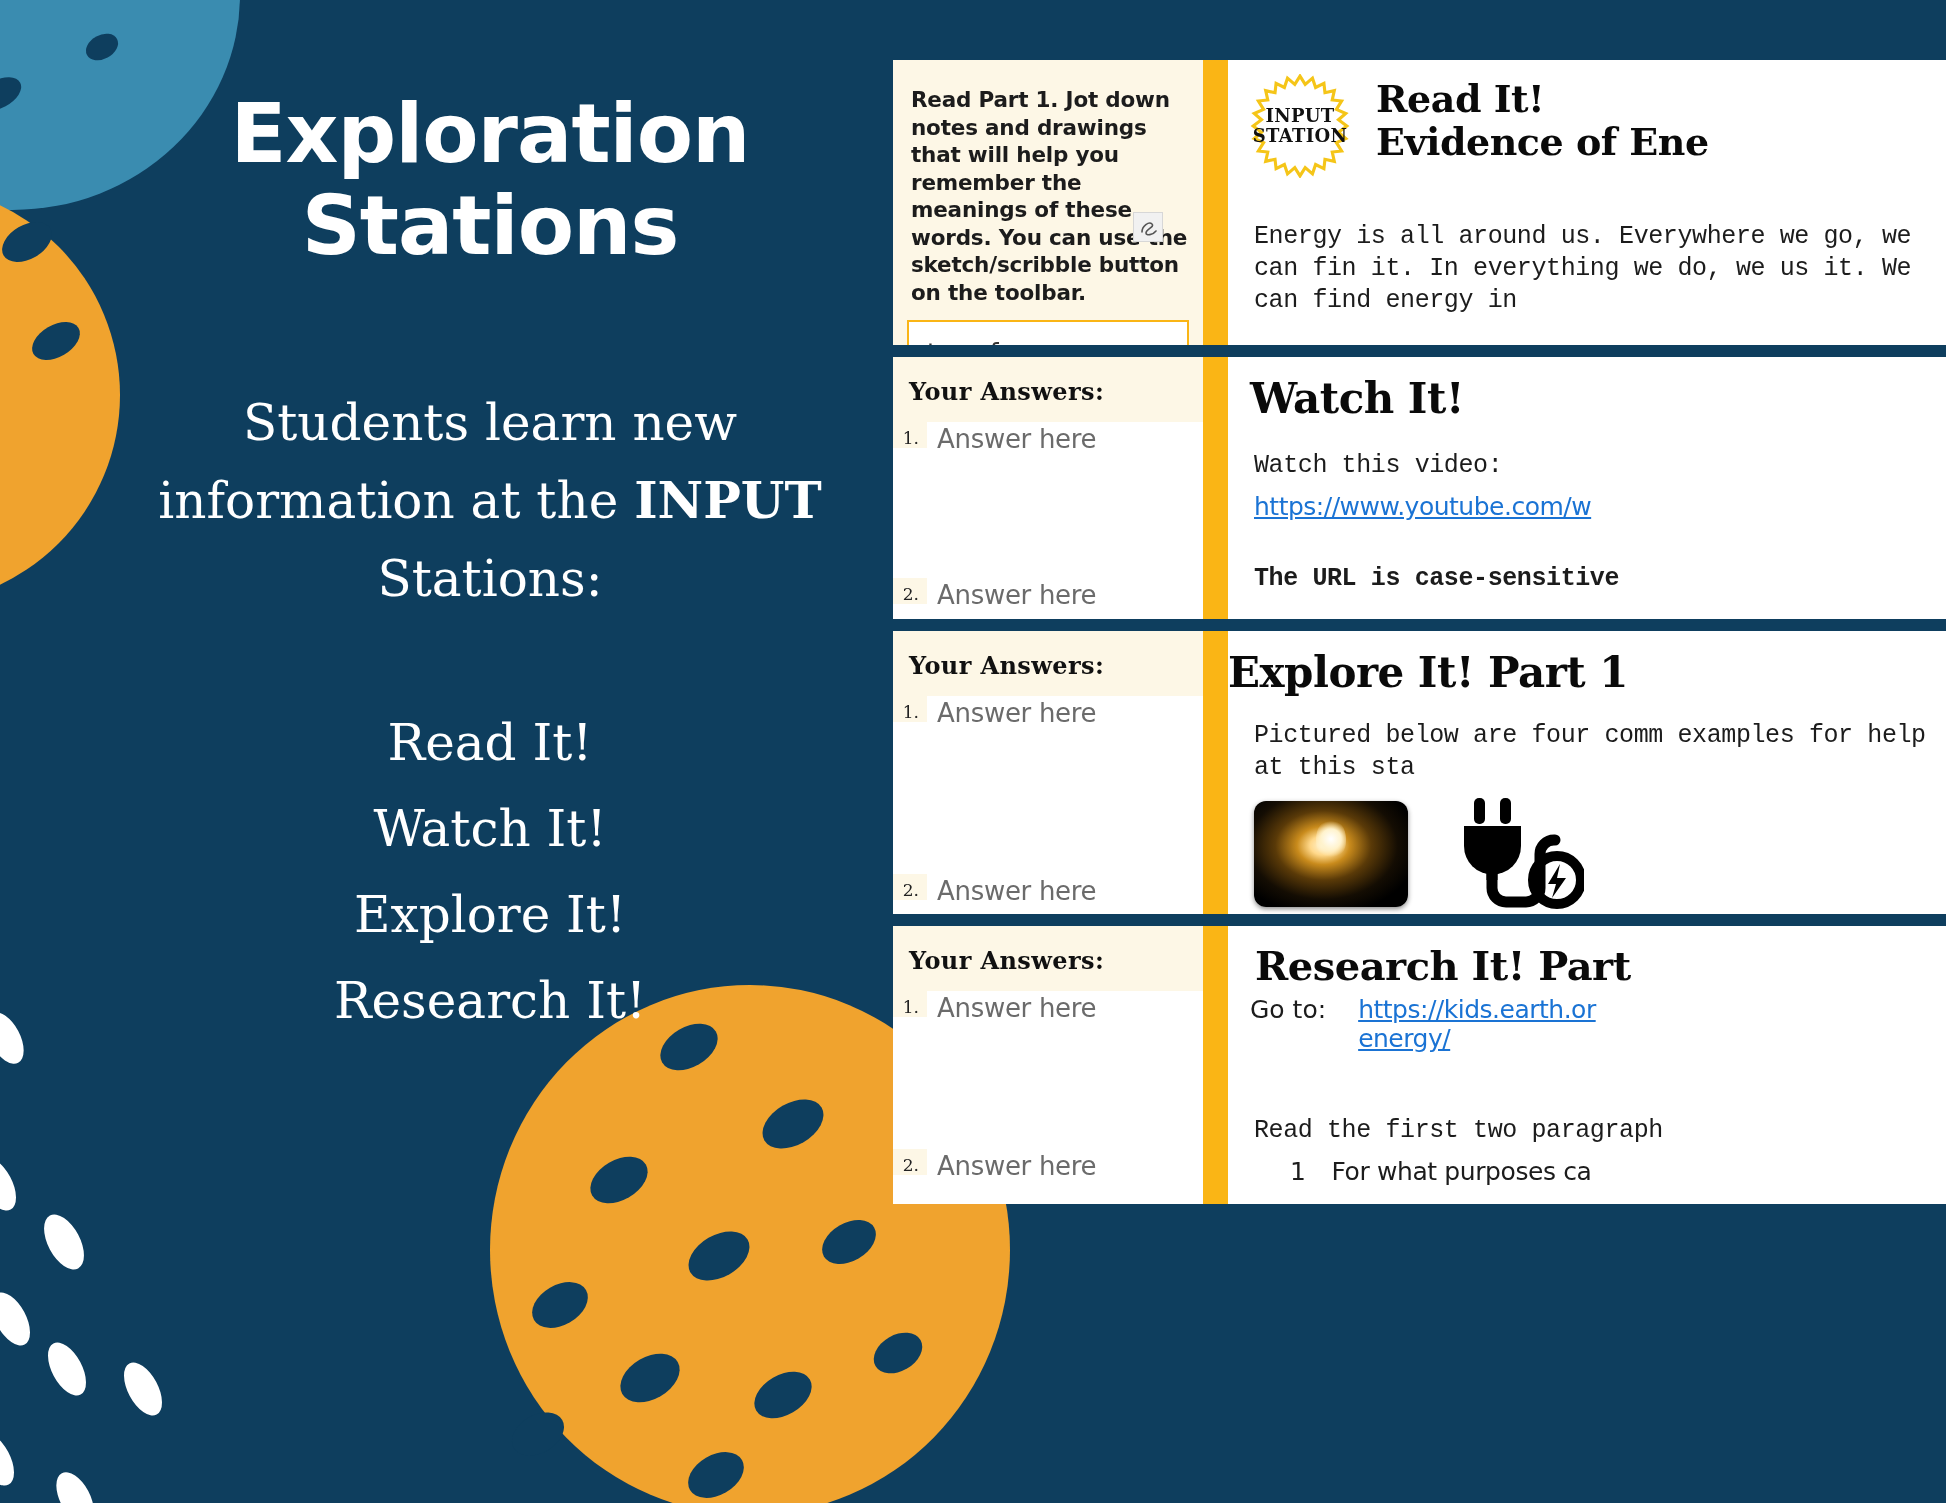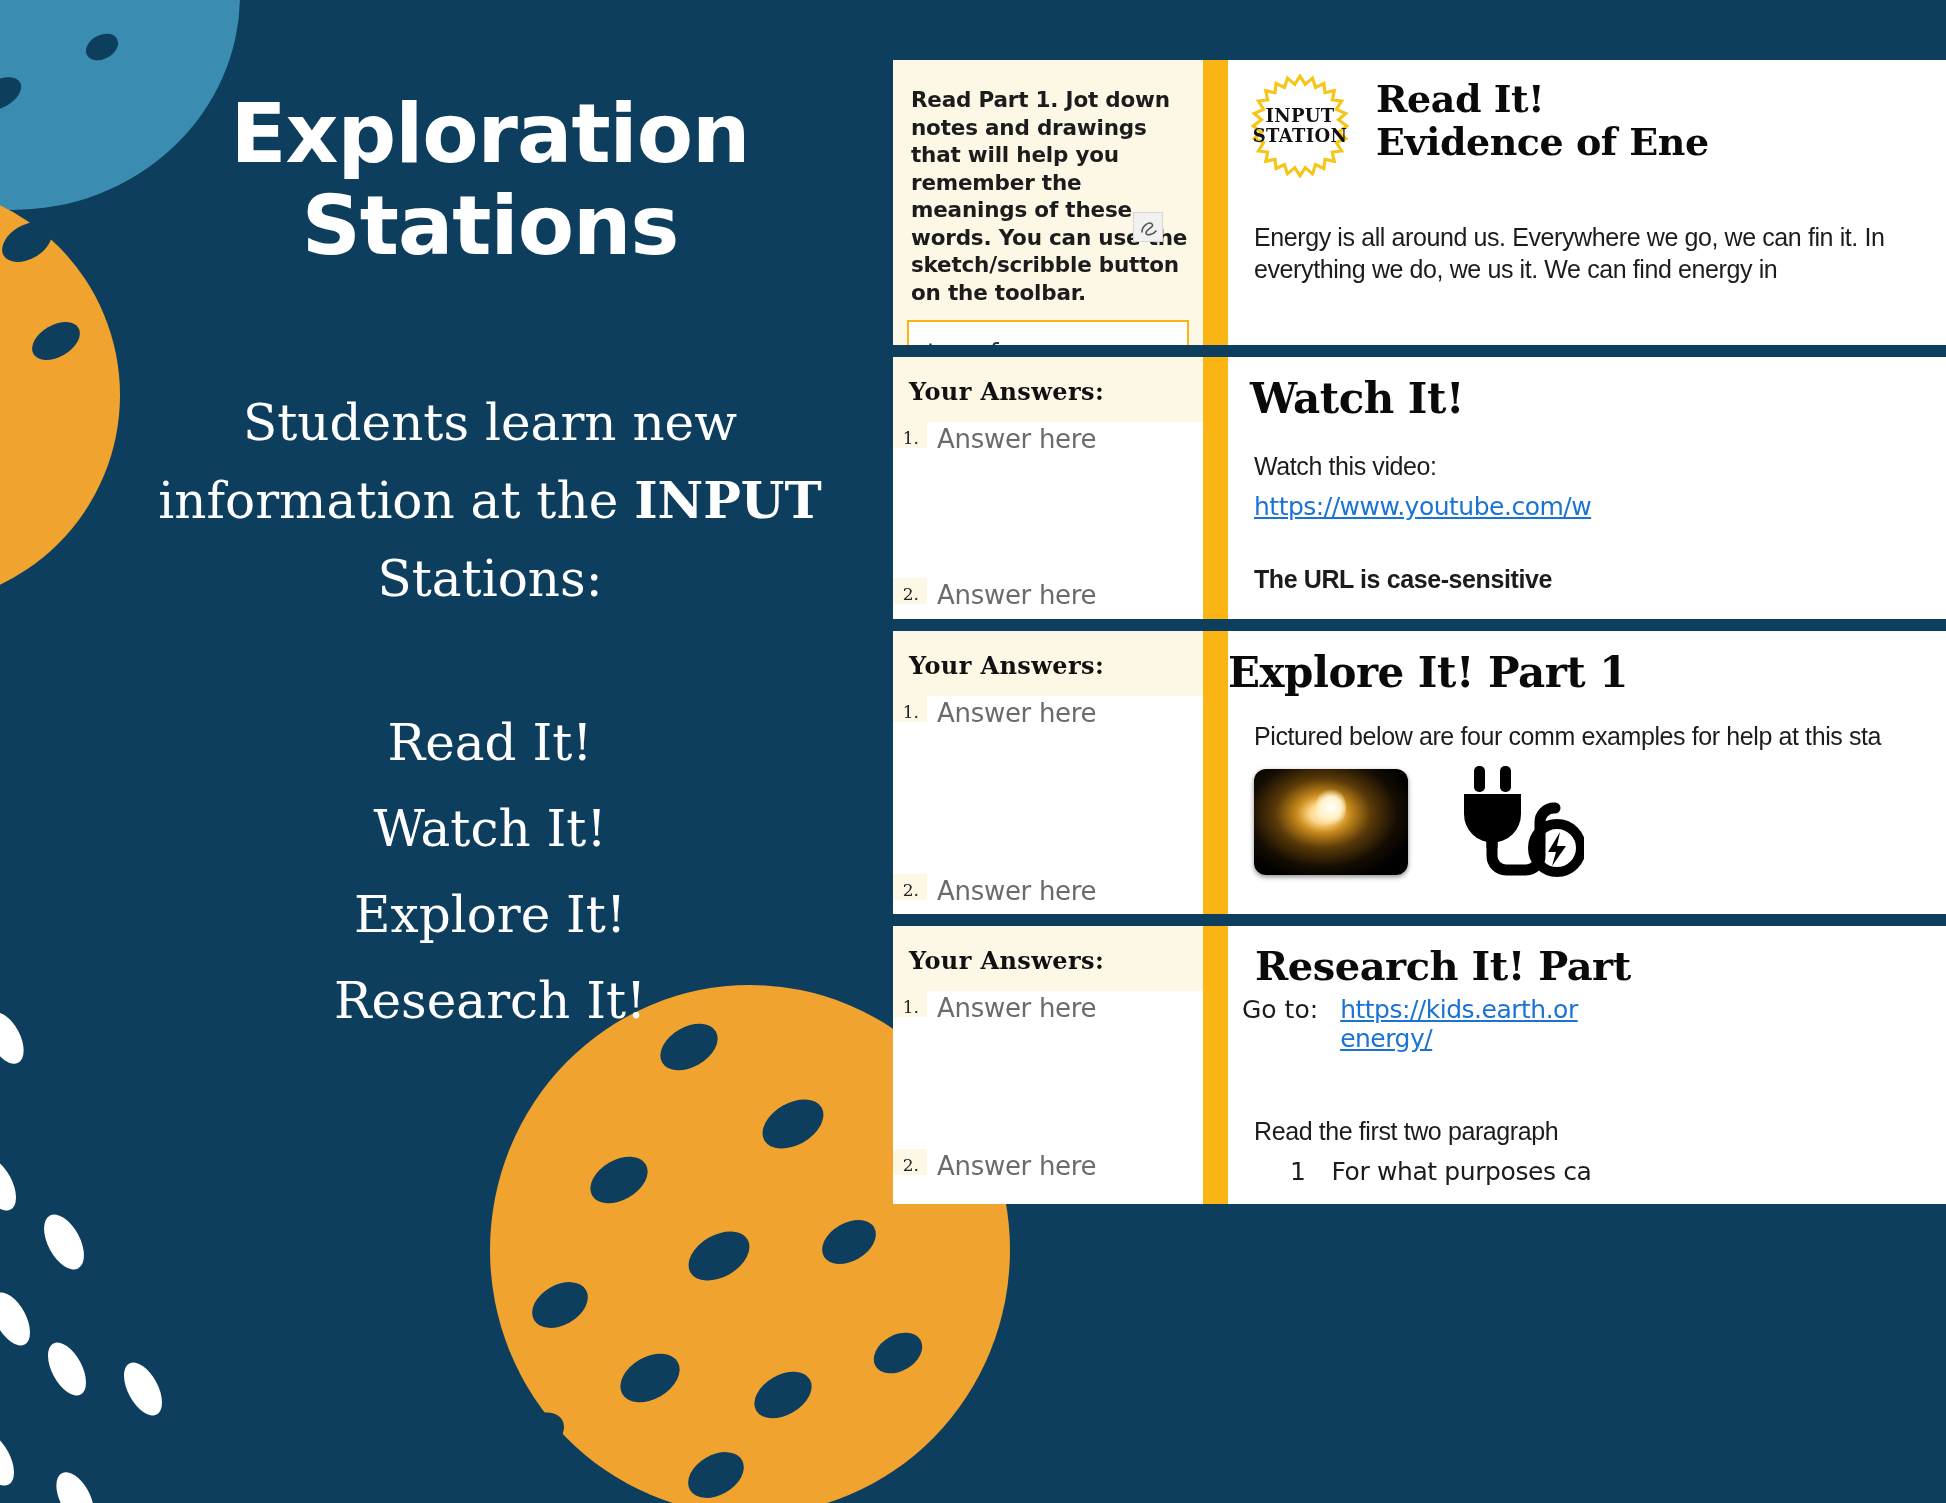--- a/index.html
+++ b/index.html
@@ -129,21 +129,21 @@
     align-items:center; justify-content:center;
     font-family:"DejaVu Serif", serif; font-weight:bold; font-size:18px;
     color:#111; line-height:1.12; letter-spacing:.3px;
   }
   .card-h {
     font-family:"DejaVu Serif", serif; font-weight:bold; color:#0a0a0a;
     font-size:38px; line-height:1.12; letter-spacing:-.5px;
   }
   .card-h.ind { padding-left:148px; }
   .card-p {
-    font-family:Liberation Sans, sans-serif; font-size:25px; line-height:1.28;
+    font-family:Liberation Mono, monospace; font-size:25px; line-height:1.28;
     color:#1c1c1c; letter-spacing:-.4px;
   }
   .card-p.bold { font-weight:bold; }
   .lnk {
     font-family:"DejaVu Sans", sans-serif; font-size:25px; color:#1a73d4;
     text-decoration:underline; letter-spacing:-.5px; word-break:break-all;
   }
   .pad { padding-left:26px; padding-right:8px; }
 
   .imgrow { display:flex; align-items:center; gap:44px; padding-left:26px; margin-top:12px; }
@@ -160,21 +160,21 @@
     border-radius:50% 50% 45% 45%;
   }
   .plug-svg { flex:0 0 auto; }
 
   .numlist { padding-left:62px; margin-top:10px; }
   .numlist .li {
     display:flex; gap:26px;
     font-family:"DejaVu Sans", sans-serif; font-size:25px; color:#1c1c1c; letter-spacing:-.4px;
   }
 
-  .goto-row { display:flex; gap:22px; padding-left:14px; margin-top:6px; }
+  .goto-row { display:flex; gap:32px; padding-left:22px; margin-top:6px; }
   .goto-lbl { font-family:"DejaVu Sans", sans-serif; font-size:25px; color:#1c1c1c; }
 </style>
 </head>
 <body>
 
 <div id="stage">
 
   <div class="deco blob-teal">
 
     <span class="hole" style="left:215px;top:185px;width:50px;height:30px;transform:rotate(-28deg);"></span>

